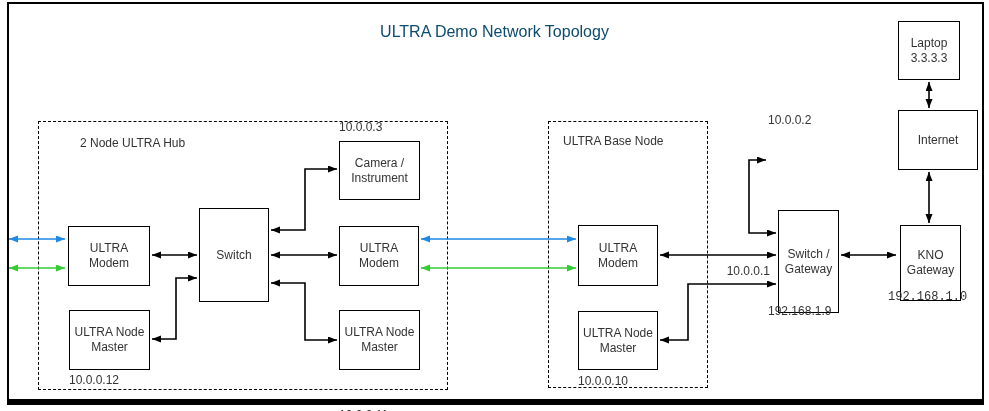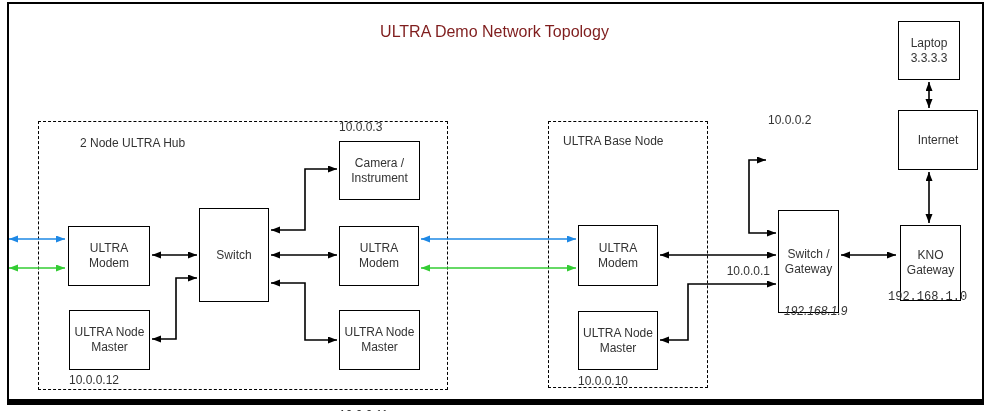--- a/index.html
+++ b/index.html
@@ -11,21 +11,21 @@
   body{font-family:"Liberation Sans","DejaVu Sans",sans-serif;color:#333;}
   #canvas{position:relative;width:989px;height:411px;background:#ffffff;overflow:hidden;}
 
   .outer-frame{
     position:absolute;left:7px;top:2px;width:977px;height:403px;
     border:2px solid #000;border-bottom:6px solid #000;box-sizing:border-box;
   }
 
   .diagram-title{
     position:absolute;left:0;top:23px;width:989px;text-align:center;
-    font-size:16px;color:#7f1d1d;
+    font-size:16px;color:#0c4a6e;
   }
 
   .group-box{
     position:absolute;border:1px dashed #000;box-sizing:border-box;background:transparent;
   }
   .group-label{
     position:absolute;font-size:12px;color:#333;white-space:nowrap;
   }
 
   .node-box{
@@ -131,21 +131,21 @@
 Modem</div>
 
   <div class="node-box" style="left:578px;top:311px;width:80px;height:59px;">ULTRA Node
 Master</div>
   <div class="ip-label" style="left:578px;top:374px;width:80px;">10.0.0.10</div>
 
   <div class="ip-label" style="left:768px;top:113px;width:70px;">10.0.0.2</div>
 
   <div class="node-box" style="left:778px;top:210px;width:61px;height:103px;">Switch /
 Gateway</div>
-  <div class="ip-label" style="left:784px;top:304px;width:81px;font-style:italic;">192.168.1.9</div>
+  <div class="ip-label" style="left:768px;top:304px;width:81px;">192.168.1.9</div>
 
   <div class="ip-label" style="left:710px;top:264px;width:60px;text-align:right;">10.0.0.1</div>
 
   <div class="node-box" style="left:900px;top:225px;width:61px;height:76px;">KNO
 Gateway</div>
   <div class="ip-label" style="left:888px;top:290px;width:81px;font-family:Liberation Mono, monospace;">192.168.1.0</div>
 
   <div class="node-box" style="left:898px;top:110px;width:80px;height:60px;">Internet</div>
 
   <div class="node-box" style="left:898px;top:21px;width:62px;height:59px;">Laptop

